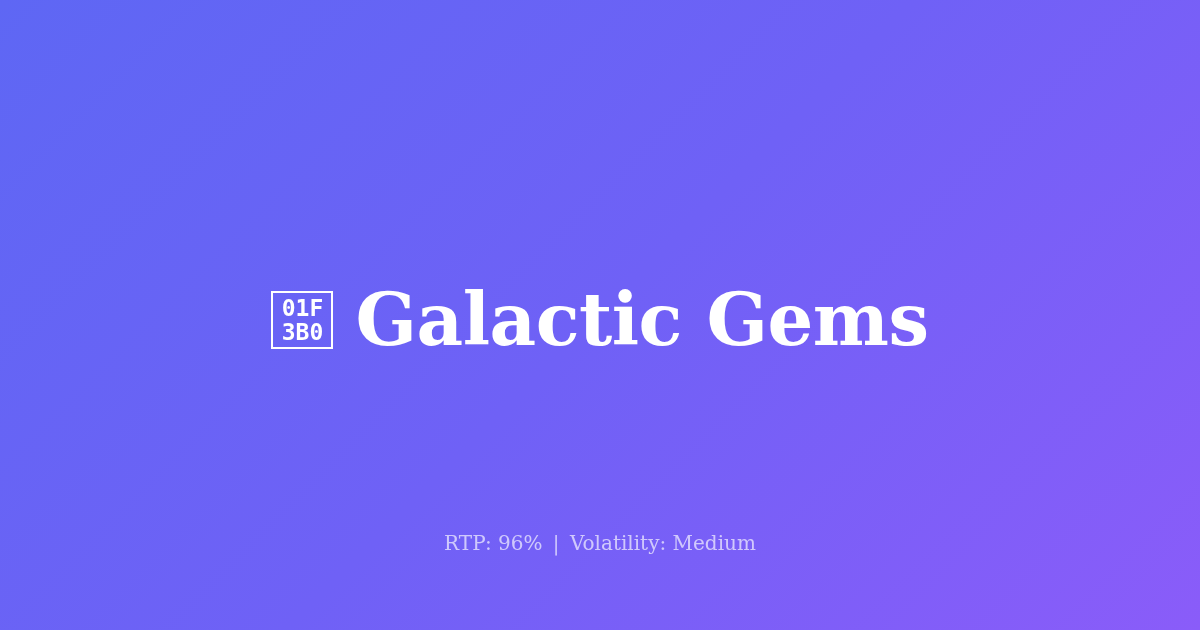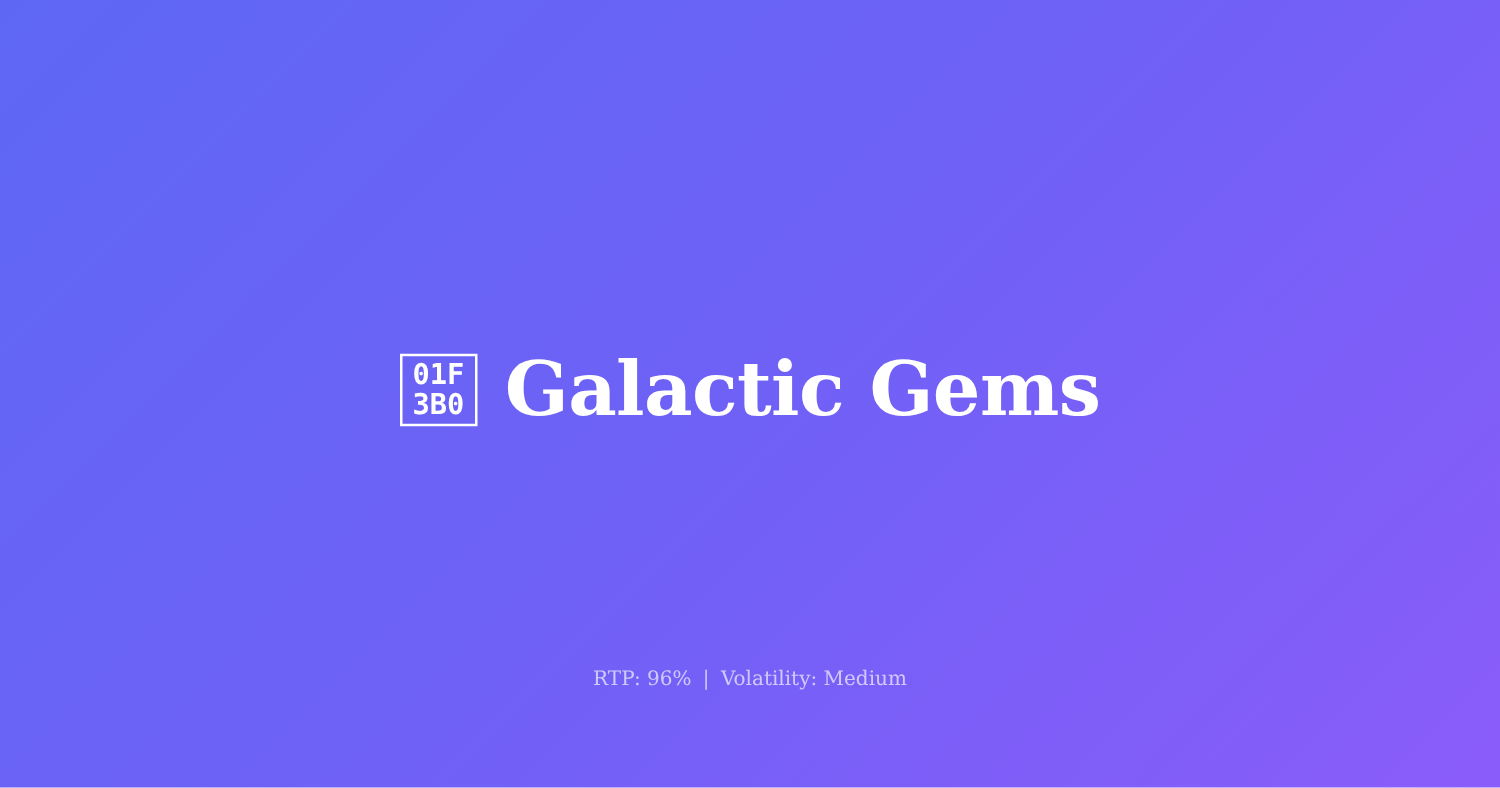--- a/index.html
+++ b/index.html
@@ -65,21 +65,21 @@
     line-height: 24px;
     font-weight: 700;
     letter-spacing: 0px;
     color: #ffffff;
     white-space: pre;
   }
 
   .title {
     font-family: "DejaVu Serif", "Liberation Serif", serif;
     font-weight: 700;
-    font-size: 60px;
+    font-size: 72px;
     line-height: 80px;
     color: #ffffff;
     white-space: nowrap;
     letter-spacing: -0.5px;
   }
 
   .subtitle {
     margin-top: 44px;
     font-family: "DejaVu Serif", "Liberation Serif", serif;
     font-weight: 400;
@@ -91,21 +91,21 @@
 
   
   .meta {
     position: absolute;
     left: 0;
     right: 0;
     top: 529px;
     text-align: center;
     font-family: "DejaVu Serif", "Liberation Serif", serif;
     font-weight: 400;
-    font-size: 16px;
+    font-size: 20px;
     line-height: 28px;
     color: rgba(255, 255, 255, 0.66);
     white-space: nowrap;
   }
 
   .meta .sep {
     padding: 0 4px;
   }
 </style>
 </head>

